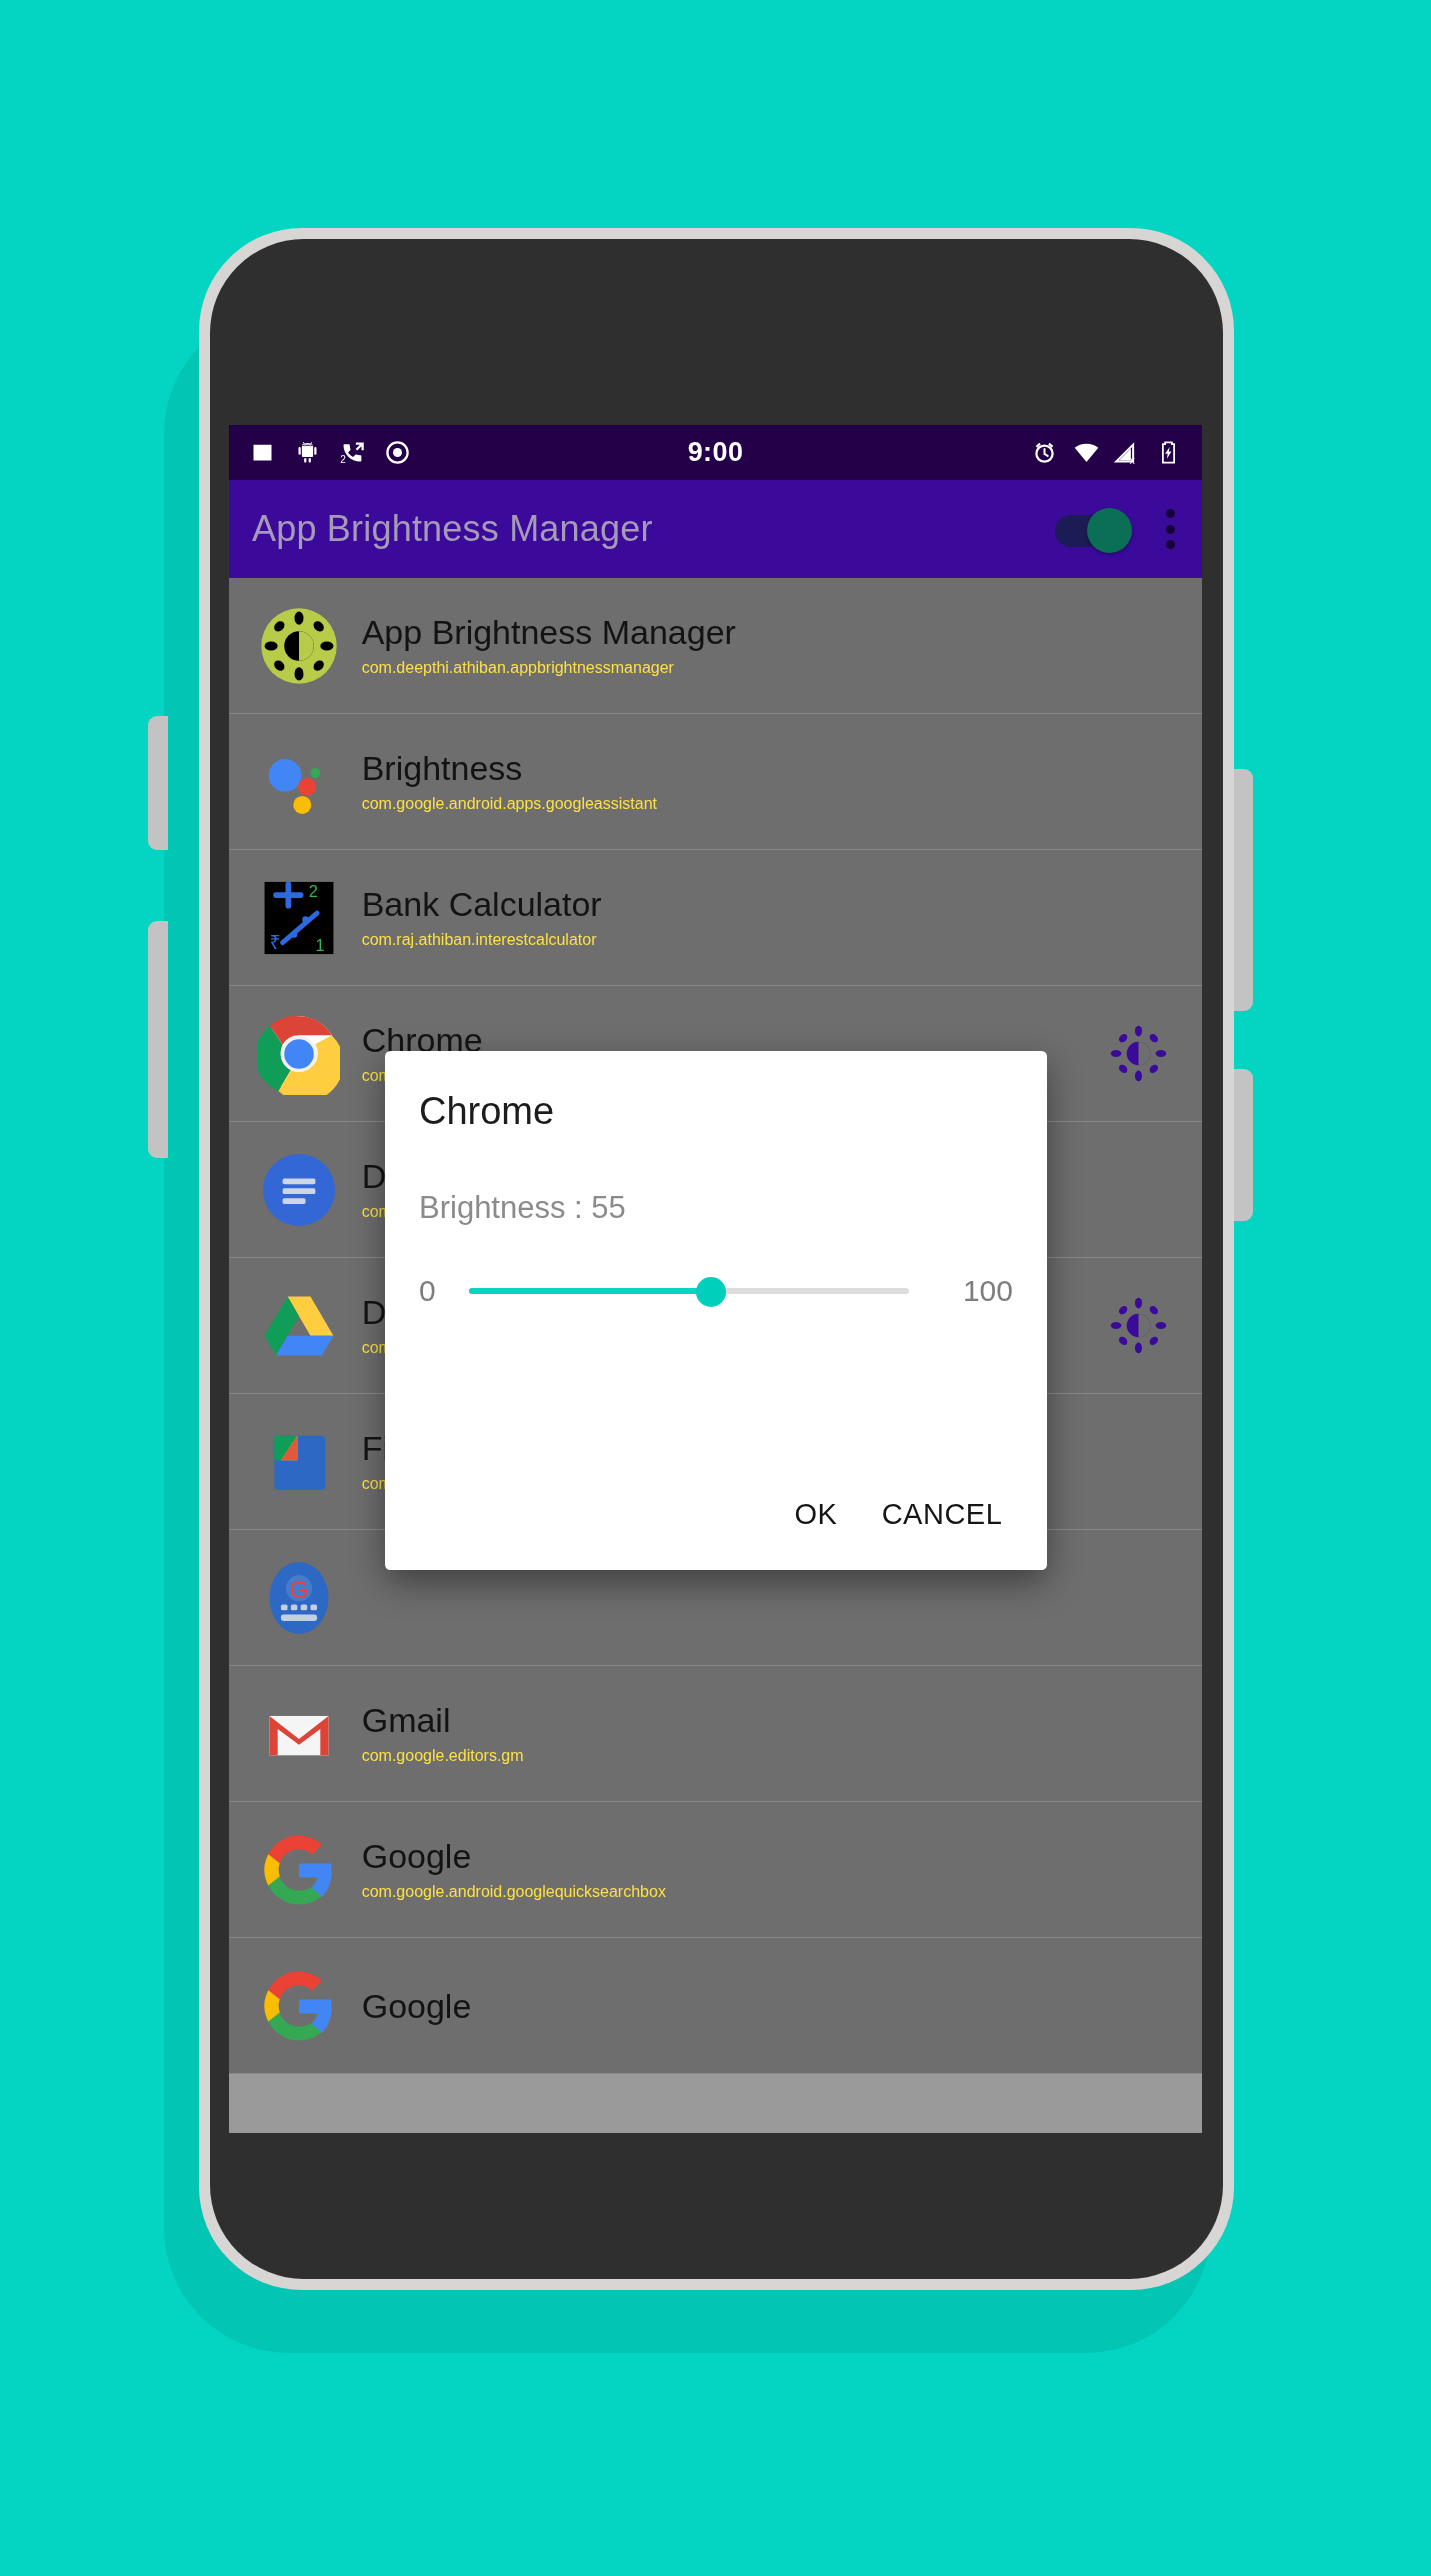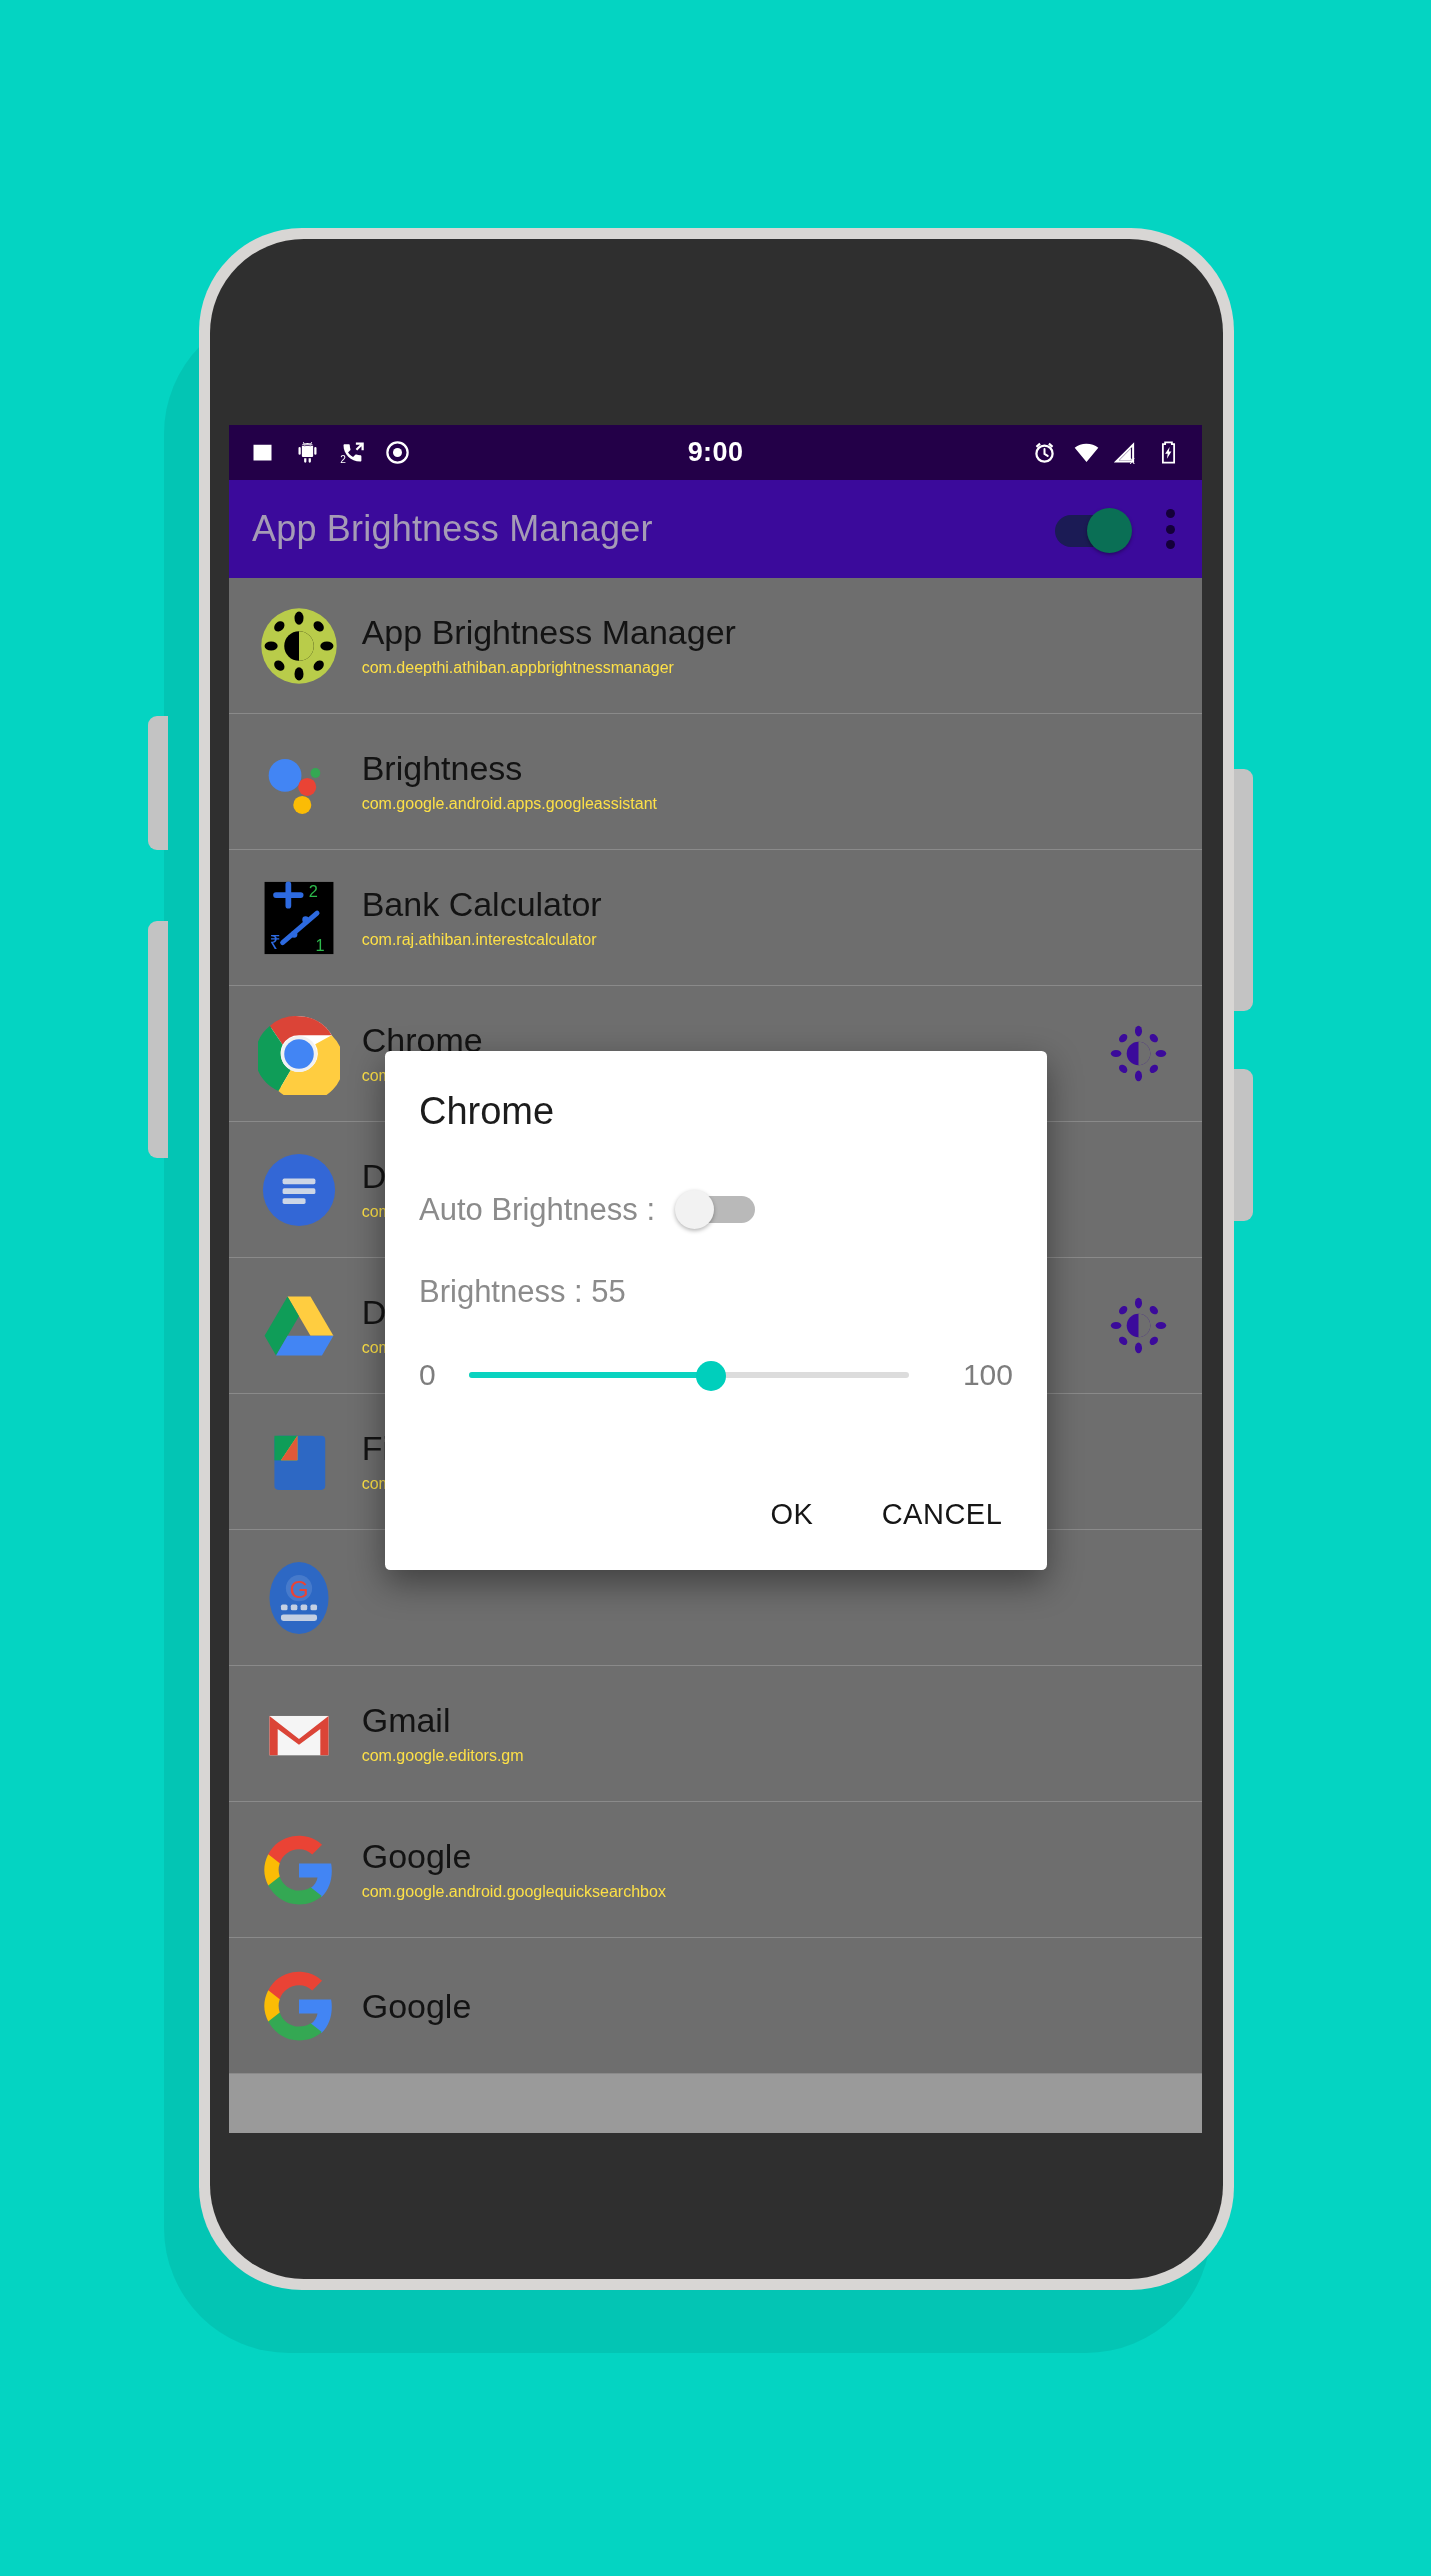--- a/index.html
+++ b/index.html
@@ -151,21 +151,21 @@
     position: absolute; left: 0; top: 15px;
     height: 6.3px; background: #0ad3c0; border-radius: 3.6px;
   }
   .slider-thumb {
     position: absolute; top: 3.6px;
     width: 30px; height: 30px; border-radius: 50%;
     background: #00CFBC; transform: translateX(-15px);
   }
   .dlg-actions {
     position: absolute; right: 34px; bottom: 30px;
-    display: flex; gap: 47px; 
+    display: flex; gap: 23px; 
   }
   .dlg-btn {
     background: none; border: none; cursor: pointer;
     font-family: "Liberation Sans", sans-serif;
     font-size: 29px; color: #151515; letter-spacing: 0.5px;
     padding: 9px 10.7px;
   }
 </style>
 </head>
 <body>
@@ -475,27 +475,20 @@
         <div class="row-text">
           <span class="row-title">Google</span>
         </div>
       </div>
 
     </div>
 
     <div class="dialog">
       <div class="dlg-title">Chrome</div>
 
-      <div class="dlg-rowline">
-        <span class="dlg-label">Auto Brightness :</span>
-        <div class="mini-switch">
-          <div class="mini-track"></div>
-          <div class="mini-thumb"></div>
-        </div>
-      </div>
 
       <div class="dlg-brightness">Brightness : 55</div>
 
       <div class="slider-row">
         <span class="slider-end">0</span>
         <div class="slider">
           <div class="slider-track"></div>
           <div class="slider-fill" id="sliderFill" style="width: 55%;"></div>
           <div class="slider-thumb" id="sliderThumb" style="left: 55%;"></div>
         </div>

